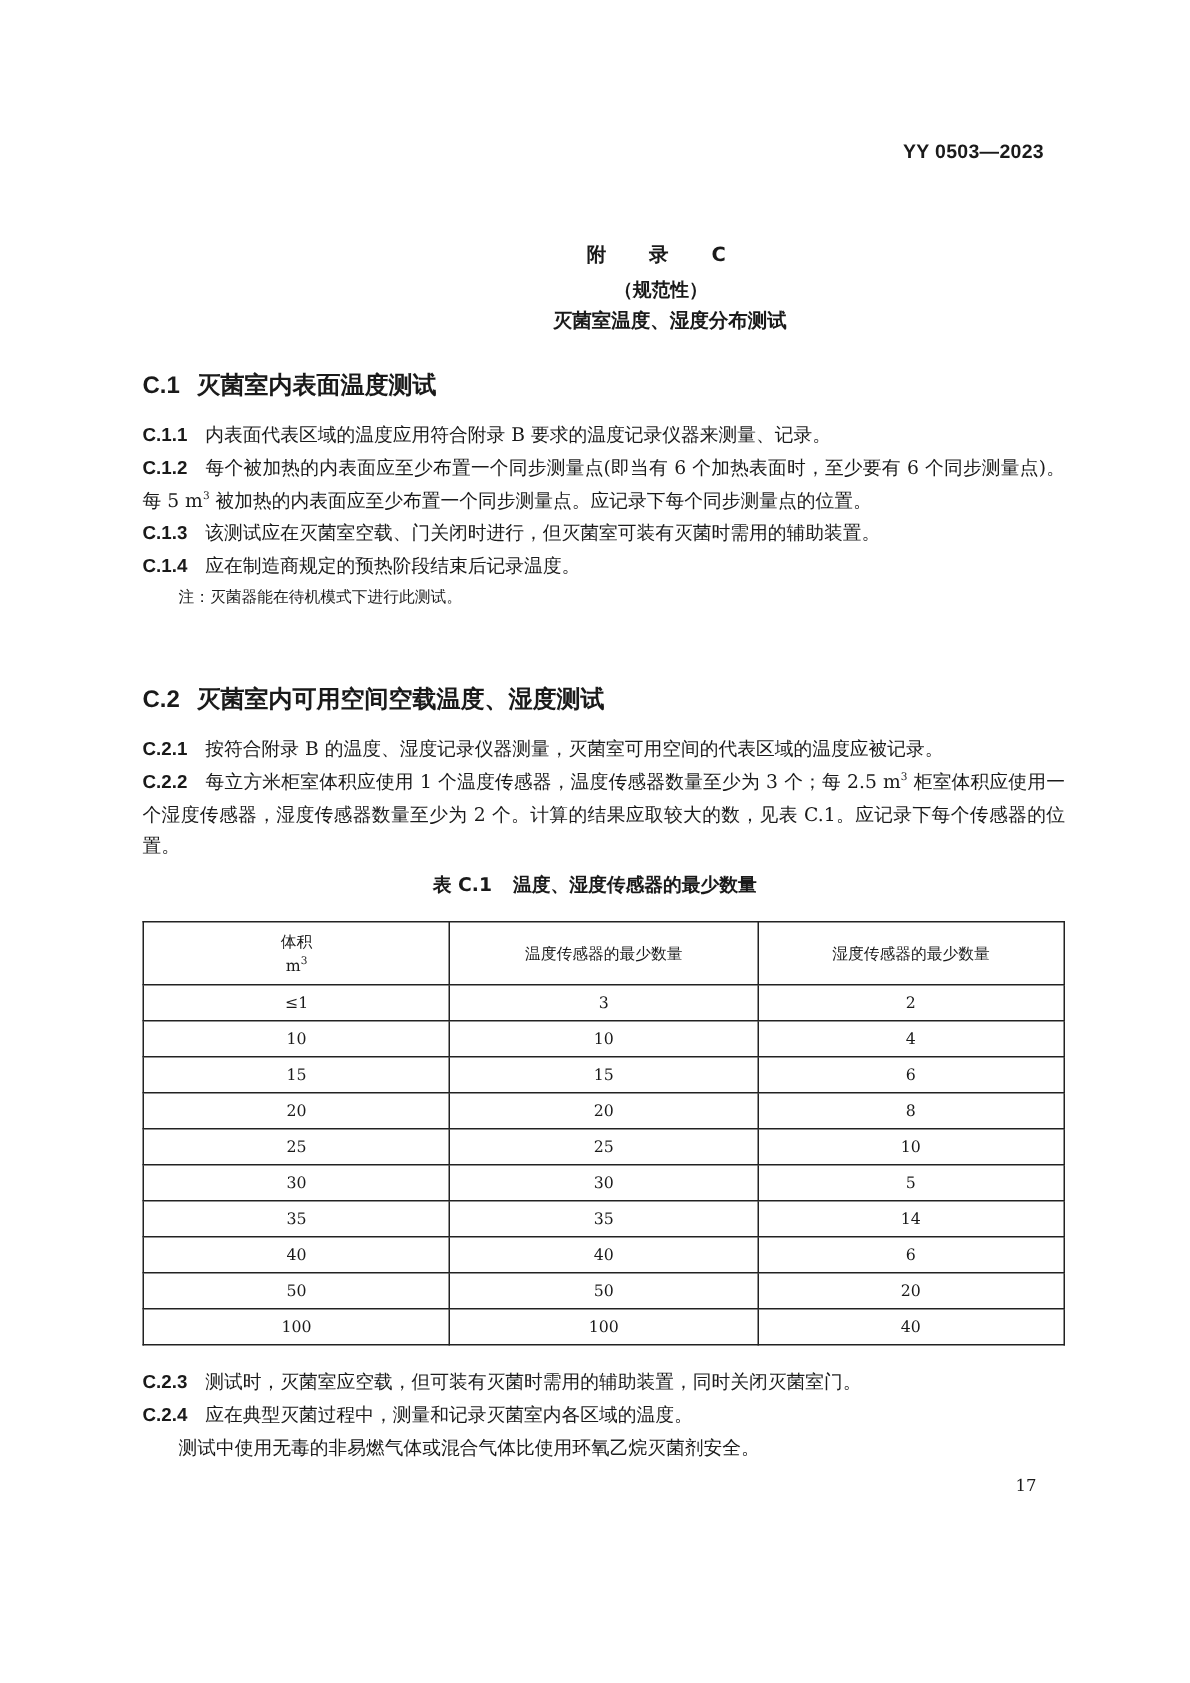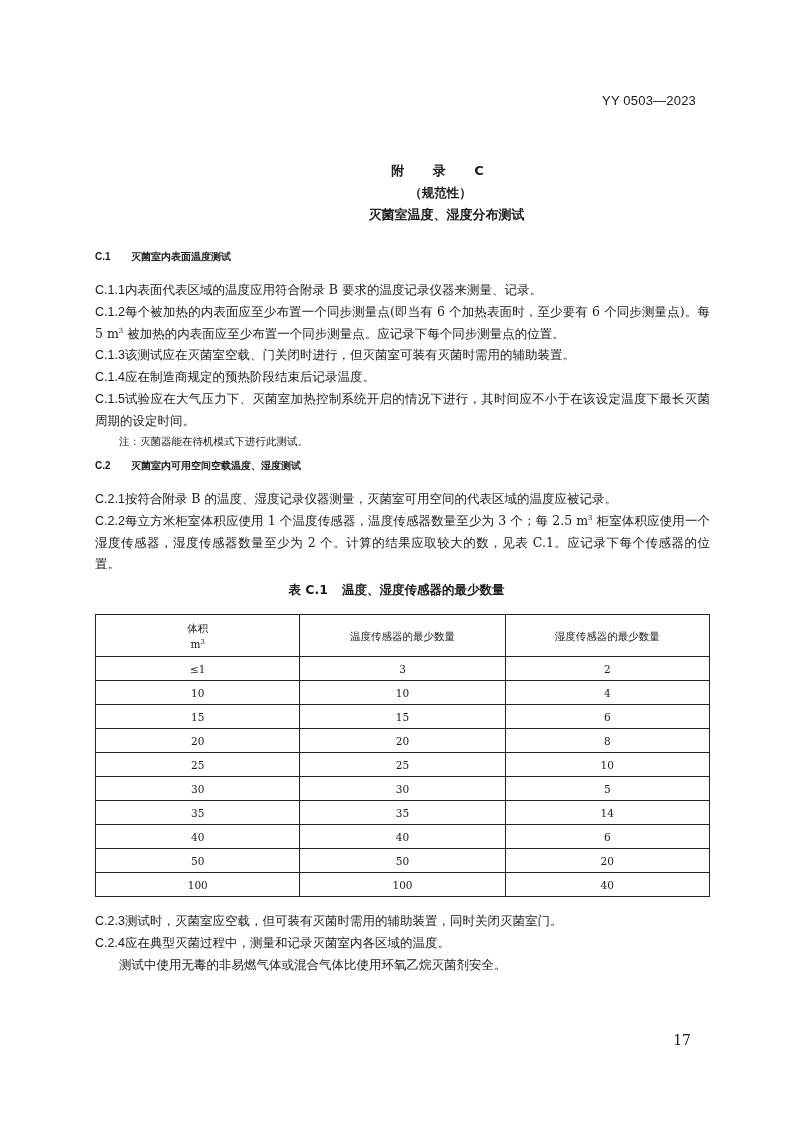--- a/index.html
+++ b/index.html
@@ -4,61 +4,61 @@
 <style>
   html, body { margin: 0; padding: 0; background: #ffffff; }
   body {
     width: 793px; height: 1122px; position: relative; overflow: hidden;
     font-family: "DejaVu Serif", "Liberation Serif", serif;
     color: #1a1a1a;
   }
   .std-code {
     position: absolute; top: 93px; right: 97px;
     font-family: "Liberation Sans", "DejaVu Sans", sans-serif;
-    font-size: 13px; font-weight: normal; letter-spacing: 0.2px;
+    font-size: 13px; font-weight: bold; letter-spacing: 0.2px;
   }
   .heading-block { position: absolute; top: 160px; left: 0; width: 793px; text-align: center; padding-left: 44px; }
   .appendix-title {
     font-family: "DejaVu Sans", sans-serif; font-weight: bold; font-size: 13px;
     height: 22px; line-height: 22px; word-spacing: 12px; letter-spacing: 6px;
   }
   .appendix-kind {
     font-family: "DejaVu Sans", sans-serif; font-weight: bold; font-size: 12.5px;
     height: 22px; line-height: 22px;
   }
   .appendix-subject {
     font-family: "DejaVu Sans", sans-serif; font-weight: bold; font-size: 13px;
     height: 22px; line-height: 22px; margin-left: 12px;
   }
   .content { position: absolute; left: 95px; width: 615px; }
   .sec-head {
-    font-family: "DejaVu Sans", sans-serif; font-weight: bold; font-size: 10px;
+    font-family: "DejaVu Sans", sans-serif; font-weight: bold; font-size: 16px;
     height: 20px; line-height: 20px; white-space: nowrap;
   }
   .sec-head .num { display: inline-block; width: 36px; font-family: "Liberation Sans", sans-serif; }
   .para { font-size: 12.5px; line-height: 21px; text-align: justify; }
-  .para .num { font-family: "Liberation Sans", sans-serif; font-weight: normal; }
+  .para .num { font-family: "Liberation Sans", sans-serif; font-weight: bold; margin-right: 12px; }
   .note { font-size: 10.5px; line-height: 20px; padding-left: 24px; }
   .indent { text-indent: 24px; }
   sup { font-size: 7px; line-height: 0; }
   .table-caption {
     position: absolute; top: 580px; left: 0; width: 793px; text-align: center;
     font-family: "DejaVu Sans", sans-serif; font-weight: bold; font-size: 12.5px; height: 20px; line-height: 20px;
   }
   .table-caption .cap-num { margin-right: 14px; }
   table.data {
     position: absolute; top: 614px; left: 95px; width: 615px;
     border-collapse: collapse; font-size: 10.5px; padding-left: 24px;
   }
   table.data th, table.data td {
     border: 1px solid #222; text-align: center; font-weight: normal; padding: 0;
   }
   table.data th { height: 41px; line-height: 16px; }
   table.data td { height: 23px; }
-  .page-number { position: absolute; top: 1032px; right: 102px; font-size: 14px; }
+  .page-number { position: absolute; top: 984px; right: 102px; font-size: 11px; }
 </style>
 </head>
 <body>
 
 <div class="std-code">YY 0503—2023</div>
 
 <div class="heading-block">
   <div class="appendix-title">附 录 C</div>
   <div class="appendix-kind">（规范性）</div>
   <div class="appendix-subject">灭菌室温度、湿度分布测试</div>
@@ -73,23 +73,20 @@
     <span class="num">C.1.1</span><span>内表面代表区域的温度应用符合附录 B 要求的温度记录仪器来测量、记录。</span>
   </div>
   <div class="para">
     <span class="num">C.1.2</span><span>每个被加热的内表面应至少布置一个同步测量点(即当有 6 个加热表面时，至少要有 6 个同步测量点)。每 5 m</span><sup>3</sup><span> 被加热的内表面应至少布置一个同步测量点。应记录下每个同步测量点的位置。</span>
   </div>
   <div class="para">
     <span class="num">C.1.3</span><span>该测试应在灭菌室空载、门关闭时进行，但灭菌室可装有灭菌时需用的辅助装置。</span>
   </div>
   <div class="para">
     <span class="num">C.1.4</span><span>应在制造商规定的预热阶段结束后记录温度。</span>
-  </div>
-  <div class="para">
-    <span class="num">C.1.5</span><span>试验应在大气压力下、灭菌室加热控制系统开启的情况下进行，其时间应不小于在该设定温度下最长灭菌周期的设定时间。</span>
   </div>
   <div class="note">注：灭菌器能在待机模式下进行此测试。</div>
 </div>
 
 <div class="content" style="top:456px;">
   <div class="sec-head">
     <span class="num">C.2</span><span>灭菌室内可用空间空载温度、湿度测试</span>
   </div>
   <div style="height:12px"></div>
   <div class="para">

